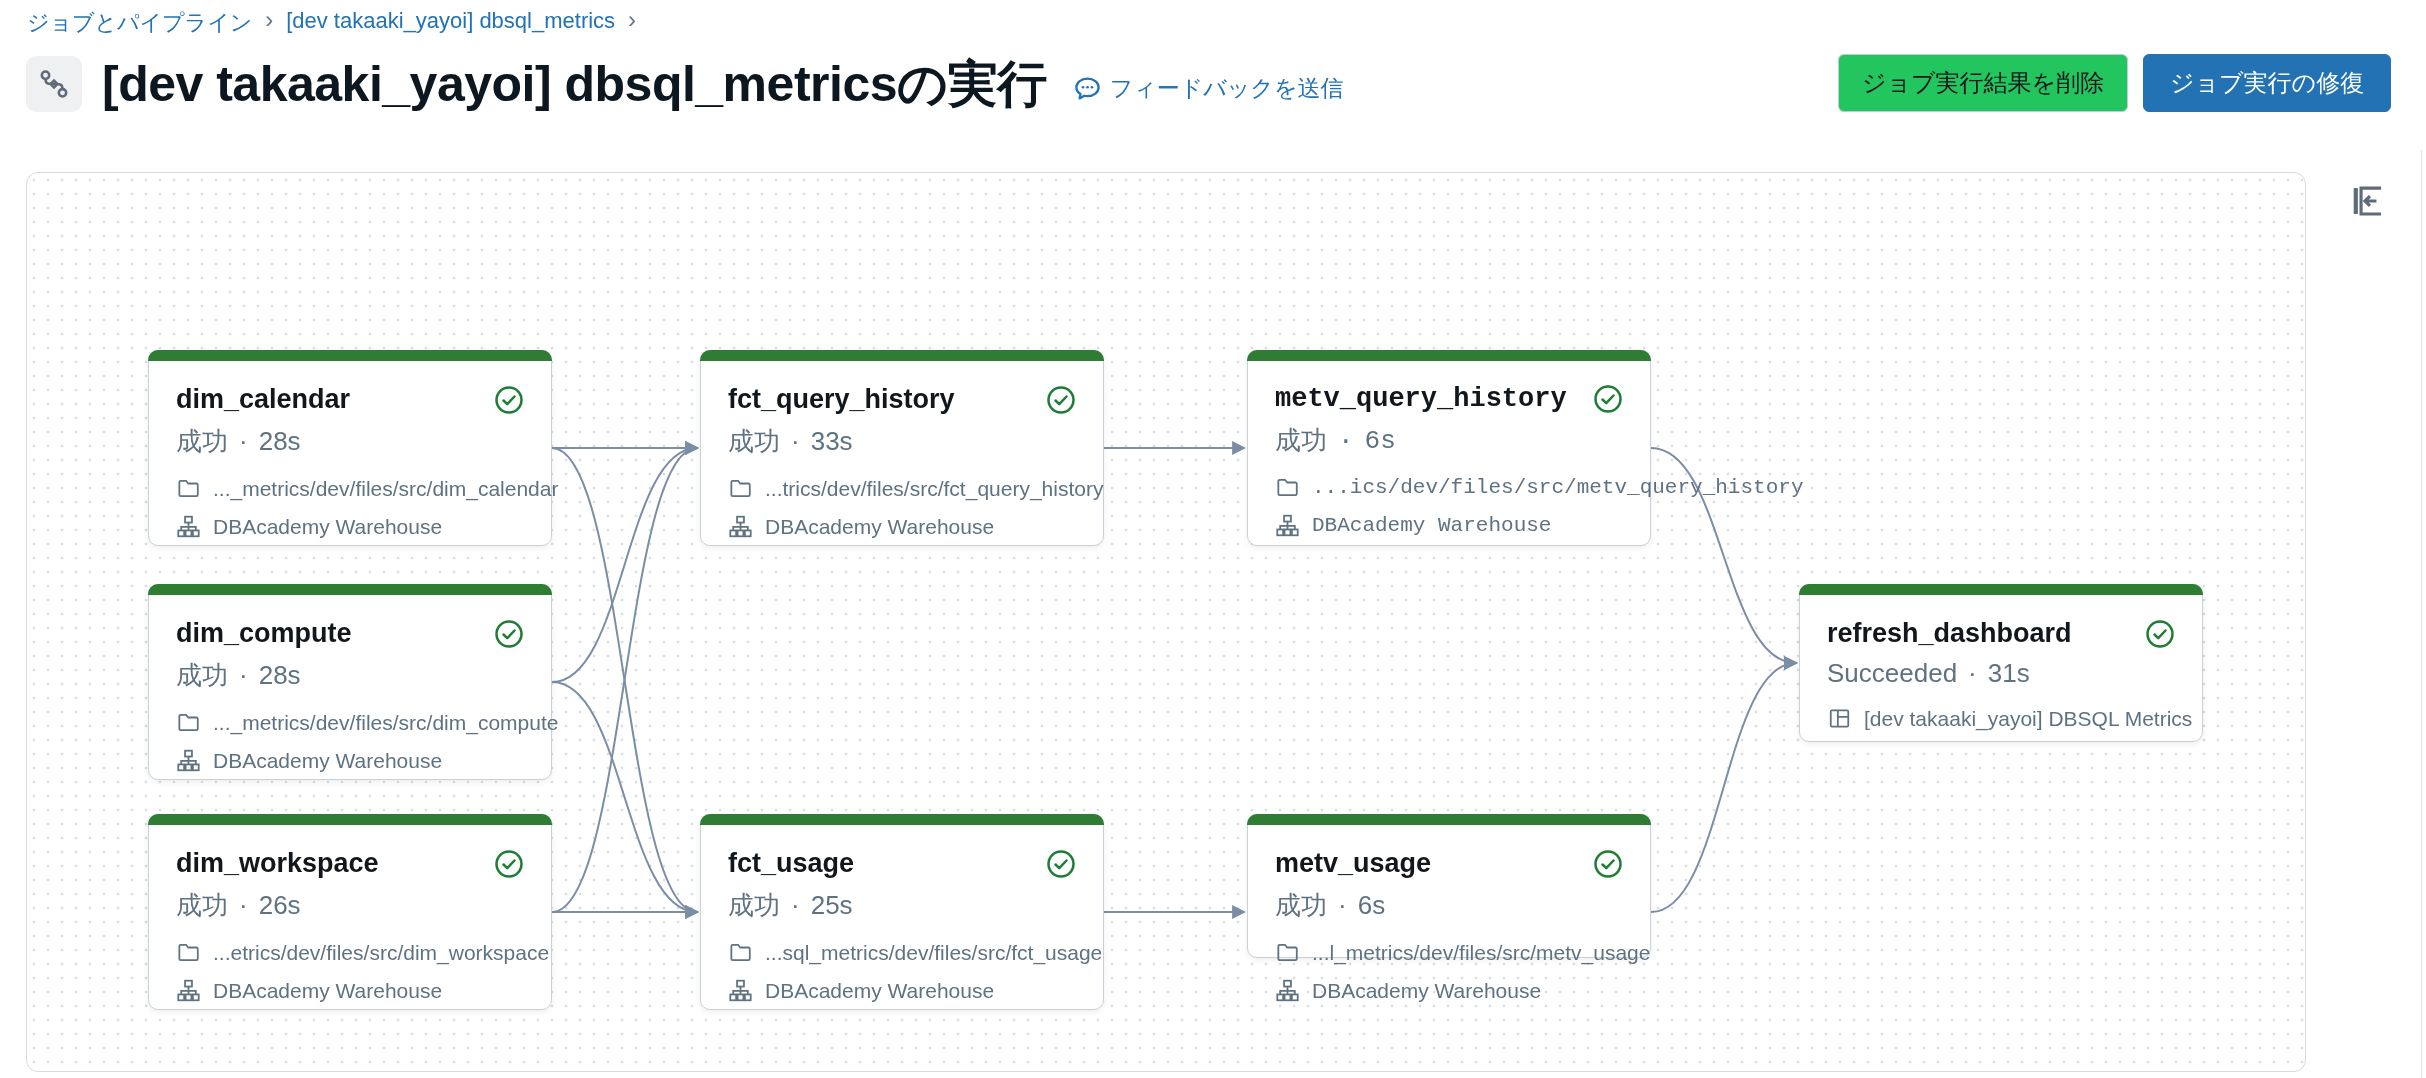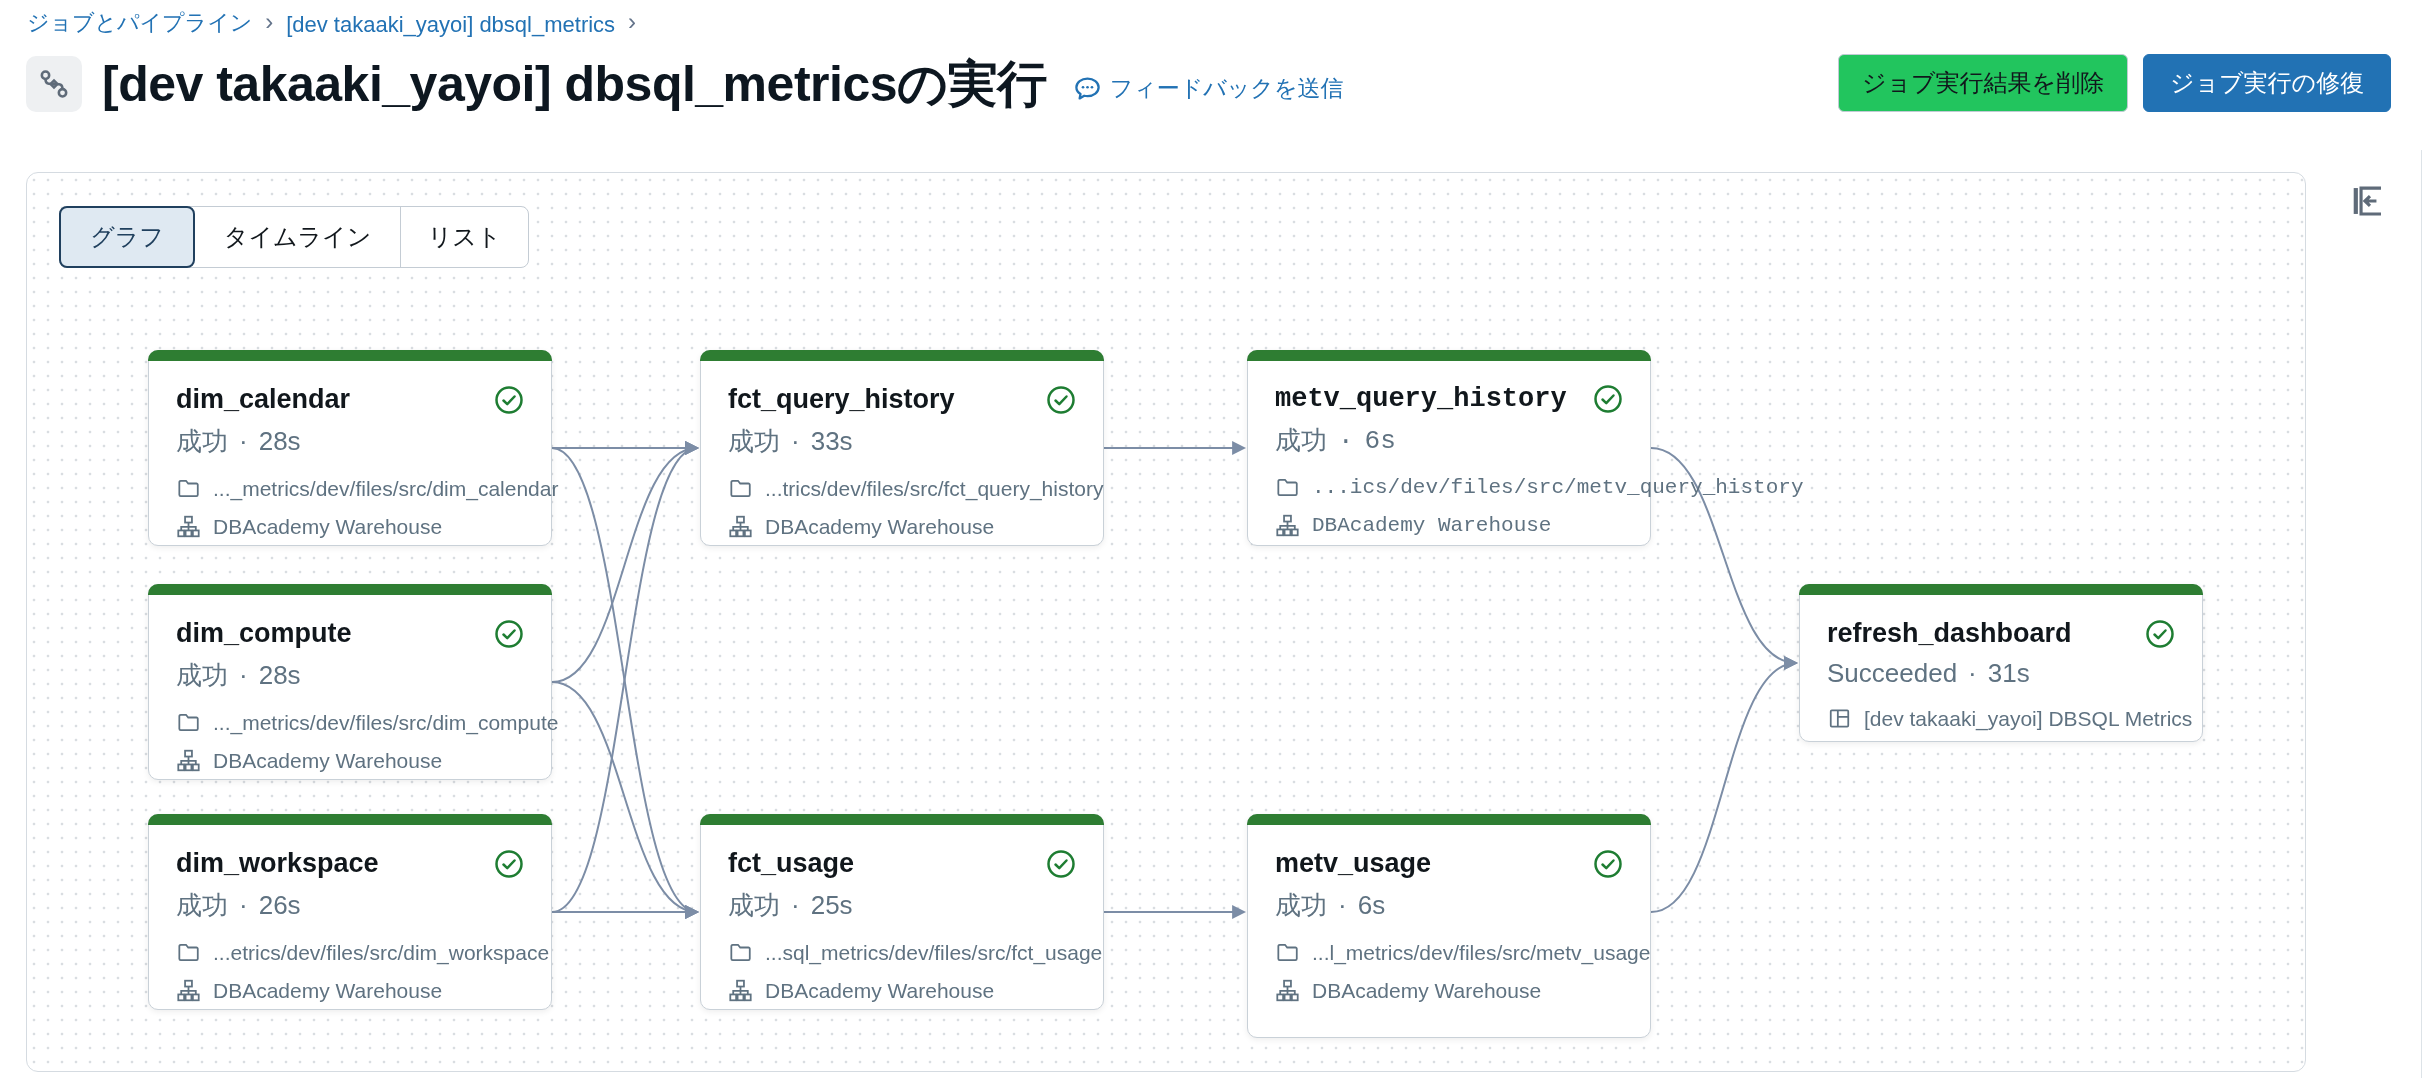--- a/index.html
+++ b/index.html
@@ -2,21 +2,21 @@
 <html><head>
 <meta charset="utf-8">
 <style>
   html,body { margin:0; padding:0; }
   body {
     width:2426px; height:1078px; position:relative; background:#ffffff;
     font-family:"Liberation Sans","DejaVu Sans",sans-serif; color:#11171C; overflow:hidden;
   }
 
   
-  .breadcrumb { position:absolute; left:27px; top:8px; display:flex; align-items:flex-end; gap:13px; font-size:22px; }
+  .breadcrumb { position:absolute; left:27px; top:8px; display:flex; align-items:flex-start; gap:13px; font-size:22px; }
   .crumb { color:#2272B4; cursor:pointer; }
   .crumb-sep { color:#64748B; font-size:24px; transform:translateY(-2px); }
 
   
   .header-row { position:absolute; left:26px; top:52px; height:64px; display:flex; align-items:center; }
   .app-icon { width:56px; height:56px; background:#EEF0F2; border-radius:10px; display:flex; align-items:center; justify-content:center; margin-right:20px; }
   .page-title { font-size:50px; font-weight:700; color:#0D1720; letter-spacing:-0.5px; white-space:nowrap; }
   .feedback { display:flex; align-items:center; gap:8px; margin-left:26px; margin-top:8px; color:#2272B4; font-size:23px; cursor:pointer; white-space:nowrap; }
 
   .btn { position:absolute; top:54px; height:58px; border-radius:6px; font-size:24px; display:flex; align-items:center; justify-content:center; box-sizing:border-box; cursor:pointer; white-space:nowrap; }
@@ -100,25 +100,20 @@
   <svg viewBox="0 0 24 24" width="42" height="42" fill="none" stroke="#5F6B79" stroke-width="1.8">
     <path d="M20 4.6 H8.6 V19.4 H20"></path>
     <path d="M5.6 4.6 V19.4" stroke-width="2.4"></path>
     <path d="M17.4 12 H10.9 M13.7 9.2 L10.8 12 l2.9 2.8"></path>
   </svg>
 </div>
 <div class="right-divider"></div>
 
 <div class="graph-card">
 
-  <div class="seg-control">
-    <div class="seg sel">グラフ</div>
-    <div class="seg seg-1">タイムライン</div>
-    <div class="seg seg-2">リスト</div>
-  </div>
 
   <svg class="edges">
     <defs>
       <marker id="arrow" viewBox="0 0 10 10" refX="8.5" refY="5" markerWidth="7" markerHeight="7" orient="auto-start-reverse">
         <path d="M0,0 L10,5 L0,10 z" fill="#7C8DA6"></path>
       </marker>
     </defs>
   <path d="M 525 275 C 597.5 275, 597.5 275, 670 275" class="edge" marker-end="url(#arrow)"></path>
       <path d="M 525 275 C 597.5 275, 597.5 739, 670 739" class="edge" marker-end="url(#arrow)"></path>
       <path d="M 525 509 C 597.5 509, 597.5 275, 670 275" class="edge" marker-end="url(#arrow)"></path>
@@ -371,21 +366,21 @@
                   <rect x="9.2" y="15.8" width="5.6" height="5.6"></rect>
                   <rect x="16.2" y="15.8" width="5.6" height="5.6"></rect>
                   <path d="M12 8.2 V15.8 M5 15.8 V12.3 H19 V15.8"></path>
                 </svg>
               </span>
               <span class="meta-text">DBAcademy Warehouse</span>
             </div>
           </div>
     </div>
   </div>
-      <div class="node" style="left: 1220px; top: 641px; width: 404px; height: 224px;">
+      <div class="node" style="left: 1220px; top: 641px; width: 404px; height: 144px;">
     <div class="node-bar"></div>
     <div class="node-body">
       <div class="node-title-row">
         <span class="node-title">metv_usage</span>
         <span class="check">
           <svg viewBox="0 0 24 24" width="30" height="30">
             <circle cx="12" cy="12" r="10" fill="none" stroke="#1E7D32" stroke-width="2"></circle>
             <path d="M7.6 12.4 L10.6 15.3 L16.4 9.2" fill="none" stroke="#1E7D32" stroke-width="2" stroke-linecap="round" stroke-linejoin="round"></path>
           </svg>
         </span>

